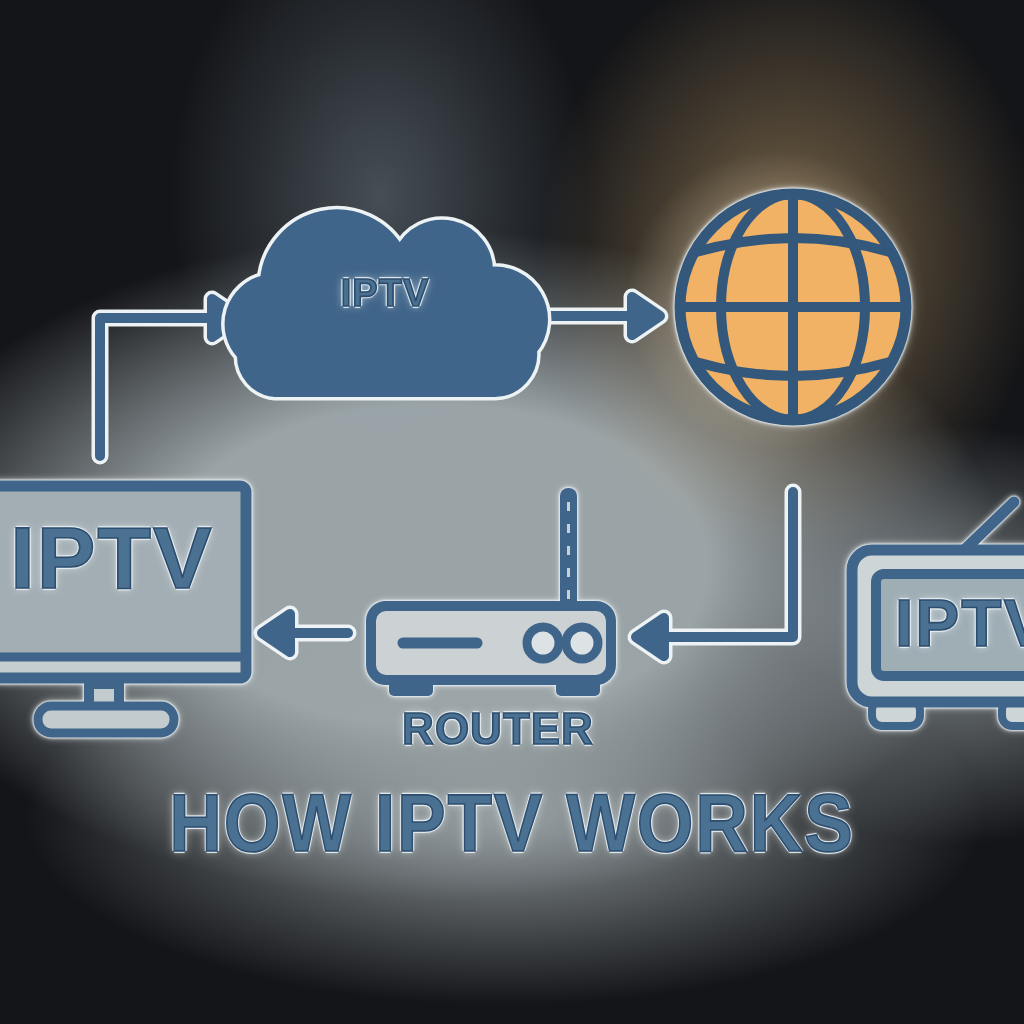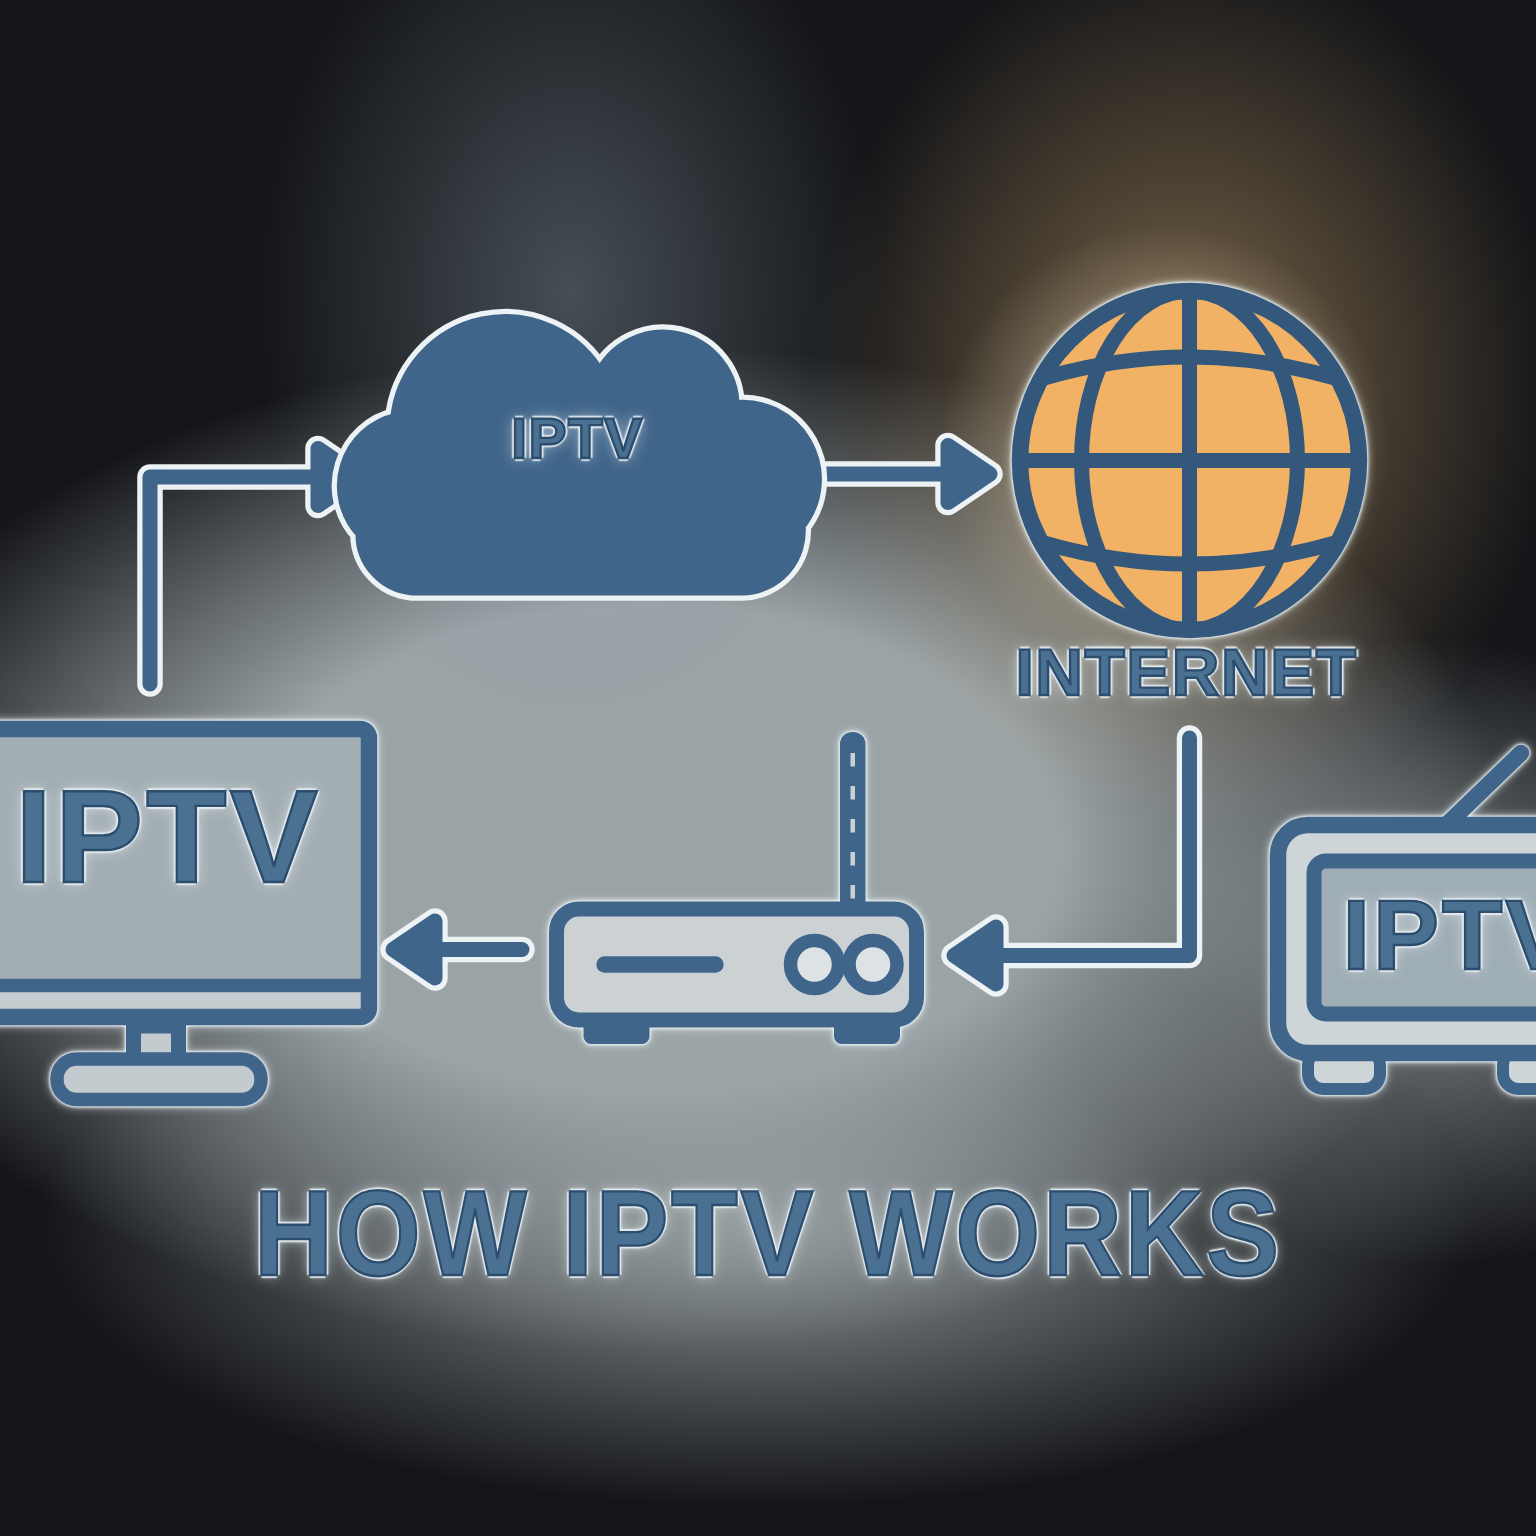--- a/index.html
+++ b/index.html
@@ -113,18 +113,18 @@
       <rect x="872" y="700" width="48" height="26" rx="10" fill="#cdd5d7" stroke="#40658a" stroke-width="8"></rect>
       <rect x="1002" y="700" width="48" height="26" rx="10" fill="#cdd5d7" stroke="#40658a" stroke-width="8"></rect>
       <rect x="852" y="550" width="230" height="152" rx="20" fill="#cdd5d7" stroke="#40658a" stroke-width="11"></rect>
       <rect x="876" y="574" width="210" height="102" rx="8" fill="#9fadb5" stroke="#40658a" stroke-width="10"></rect>
     </g>
   </svg>
 
   <div id="provider-label" class="lbl ctr">
     <div>IPTV</div>
   </div>
-  <div id="internet-label" class="lbl ctr">INTERNET</div>
+  <div id="router-label" class="lbl ctr">ROUTER</div>
   <div id="monitor-label" class="lbl ctr">IPTV</div>
   <div id="tv-label" class="lbl">IPTV</div>
   <div id="title" class="lbl ctr">HOW IPTV WORKS</div>
 
 </div>
 
 </body></html>

